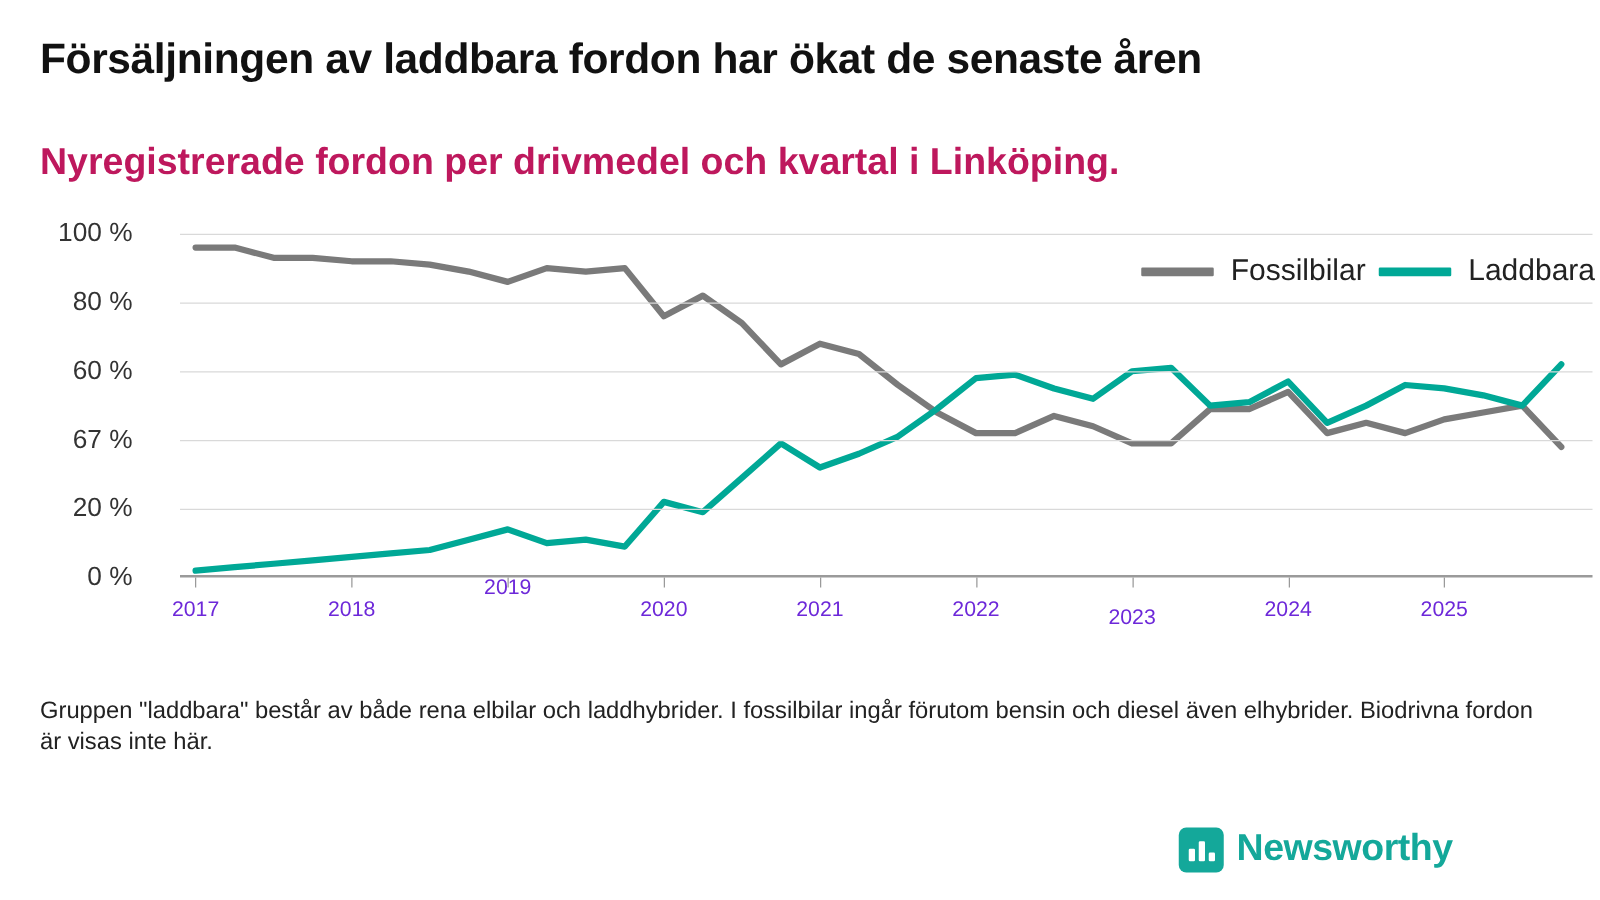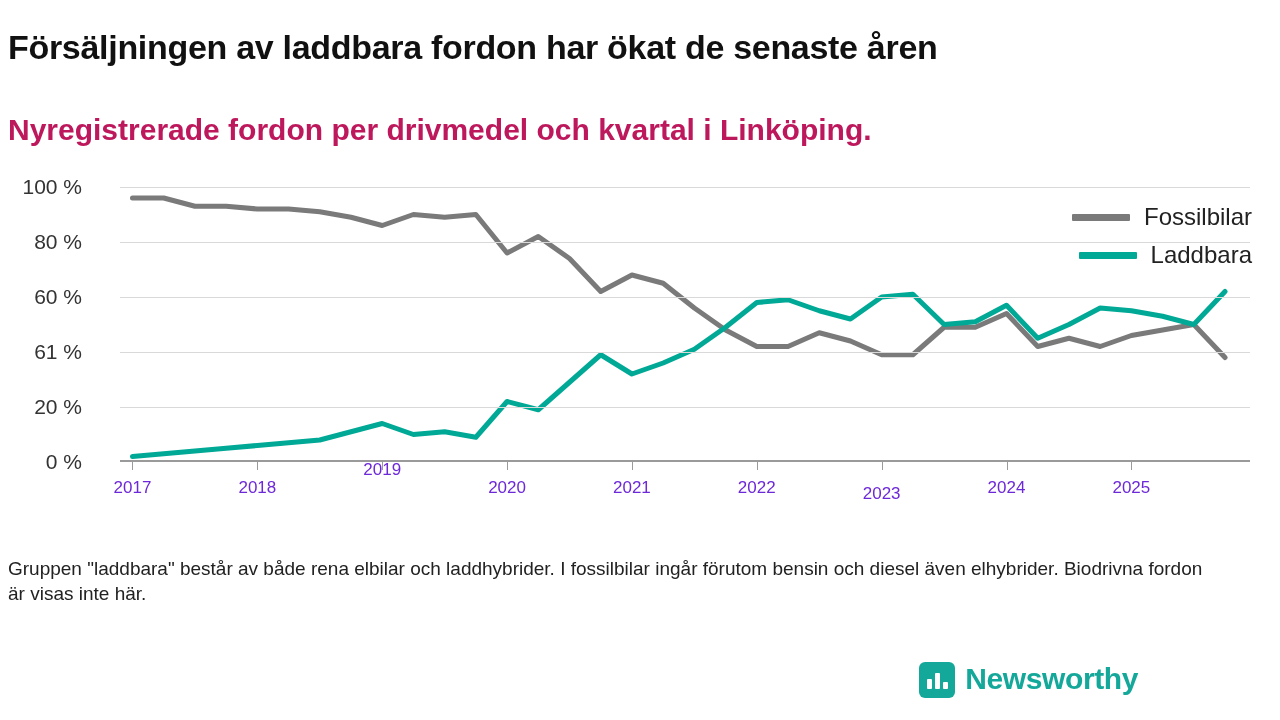--- a/index.html
+++ b/index.html
@@ -13,20 +13,21 @@
     font-family: "Liberation Sans", sans-serif;
     color: #1a1a1a;
     overflow: hidden;
   }
   .page {
     position: relative;
     width: 1160px;
     height: 720px;
     box-sizing: border-box;
     padding: 0;
+    margin-left: 24px;
   }
   .title {
     position: absolute;
     left: 8px;
     top: 28px;
     font-size: 34px;
     font-weight: bold;
     letter-spacing: -0.3px;
     color: #111111;
     white-space: nowrap;
@@ -90,21 +91,21 @@
     width: 1px;
     height: 8px;
     background: #9a9a9a;
     top: 0;
   }
   .legend {
     position: absolute;
     right: 28px;
     top: 38px;
     display: flex;
-    flex-direction: column;
+    flex-direction: row;
     gap: 10px;
     align-items: flex-end;
   }
   .legend-row {
     display: flex;
     align-items: center;
     gap: 14px;
   }
   .legend-swatch {
     width: 58px;
@@ -178,21 +179,21 @@
     <div class="plot" id="plot">
       <div class="axis-line"></div>
       <svg class="lines" id="lines" width="1130" height="275">
           <polyline points="12.49,11.00 43.70,11.00 74.92,19.25 106.13,19.25 137.35,22.00 168.56,22.00 199.78,24.75 230.99,30.25 262.21,38.50 293.43,27.50 324.64,30.25 355.86,27.50 387.07,66.00 418.29,49.50 449.50,71.50 480.72,104.50 511.93,88.00 543.15,96.25 574.36,121.00 605.58,143.00 636.80,159.50 668.01,159.50 699.23,145.75 730.44,154.00 761.66,167.75 792.87,167.75 824.09,140.25 855.30,140.25 886.52,126.50 917.73,159.50 948.95,151.25 980.17,159.50 1011.38,148.50 1042.60,143.00 1073.81,137.50 1105.03,170.50" fill="none" stroke="#7a7a7a" stroke-width="5" stroke-linejoin="round" stroke-linecap="round"></polyline>
           <polyline points="12.49,269.50 43.70,266.75 74.92,264.00 106.13,261.25 137.35,258.50 168.56,255.75 199.78,253.00 230.99,244.75 262.21,236.50 293.43,247.50 324.64,244.75 355.86,250.25 387.07,214.50 418.29,222.75 449.50,195.25 480.72,167.75 511.93,187.00 543.15,176.00 574.36,162.25 605.58,140.25 636.80,115.50 668.01,112.75 699.23,123.75 730.44,132.00 761.66,110.00 792.87,107.25 824.09,137.50 855.30,134.75 886.52,118.25 917.73,151.25 948.95,137.50 980.17,121.00 1011.38,123.75 1042.60,129.25 1073.81,137.50 1105.03,104.50" fill="none" stroke="#00a896" stroke-width="5" stroke-linejoin="round" stroke-linecap="round"></polyline>
         </svg>
     <div class="ylabel" style="top: 275px;">0 %</div>
         <div class="gridline" style="top: 220px;"></div>
         <div class="ylabel" style="top: 220px;">20 %</div>
         <div class="gridline" style="top: 165px;"></div>
-        <div class="ylabel" style="top: 165px;">61 %</div>
+        <div class="ylabel" style="top: 165px;">67 %</div>
         <div class="gridline" style="top: 110px;"></div>
         <div class="ylabel" style="top: 110px;">60 %</div>
         <div class="gridline" style="top: 55px;"></div>
         <div class="ylabel" style="top: 55px;">80 %</div>
         <div class="gridline" style="top: 0px;"></div>
         <div class="ylabel" style="top: 0px;">100 %</div>
         <div class="xtick" style="left: 12.4862px; top: 275px;"></div>
         <div class="xlabel" style="left: 12.4862px; top: 291px;">2017</div>
         <div class="xtick" style="left: 137.348px; top: 275px;"></div>
         <div class="xlabel" style="left: 137.348px; top: 291px;">2018</div>

